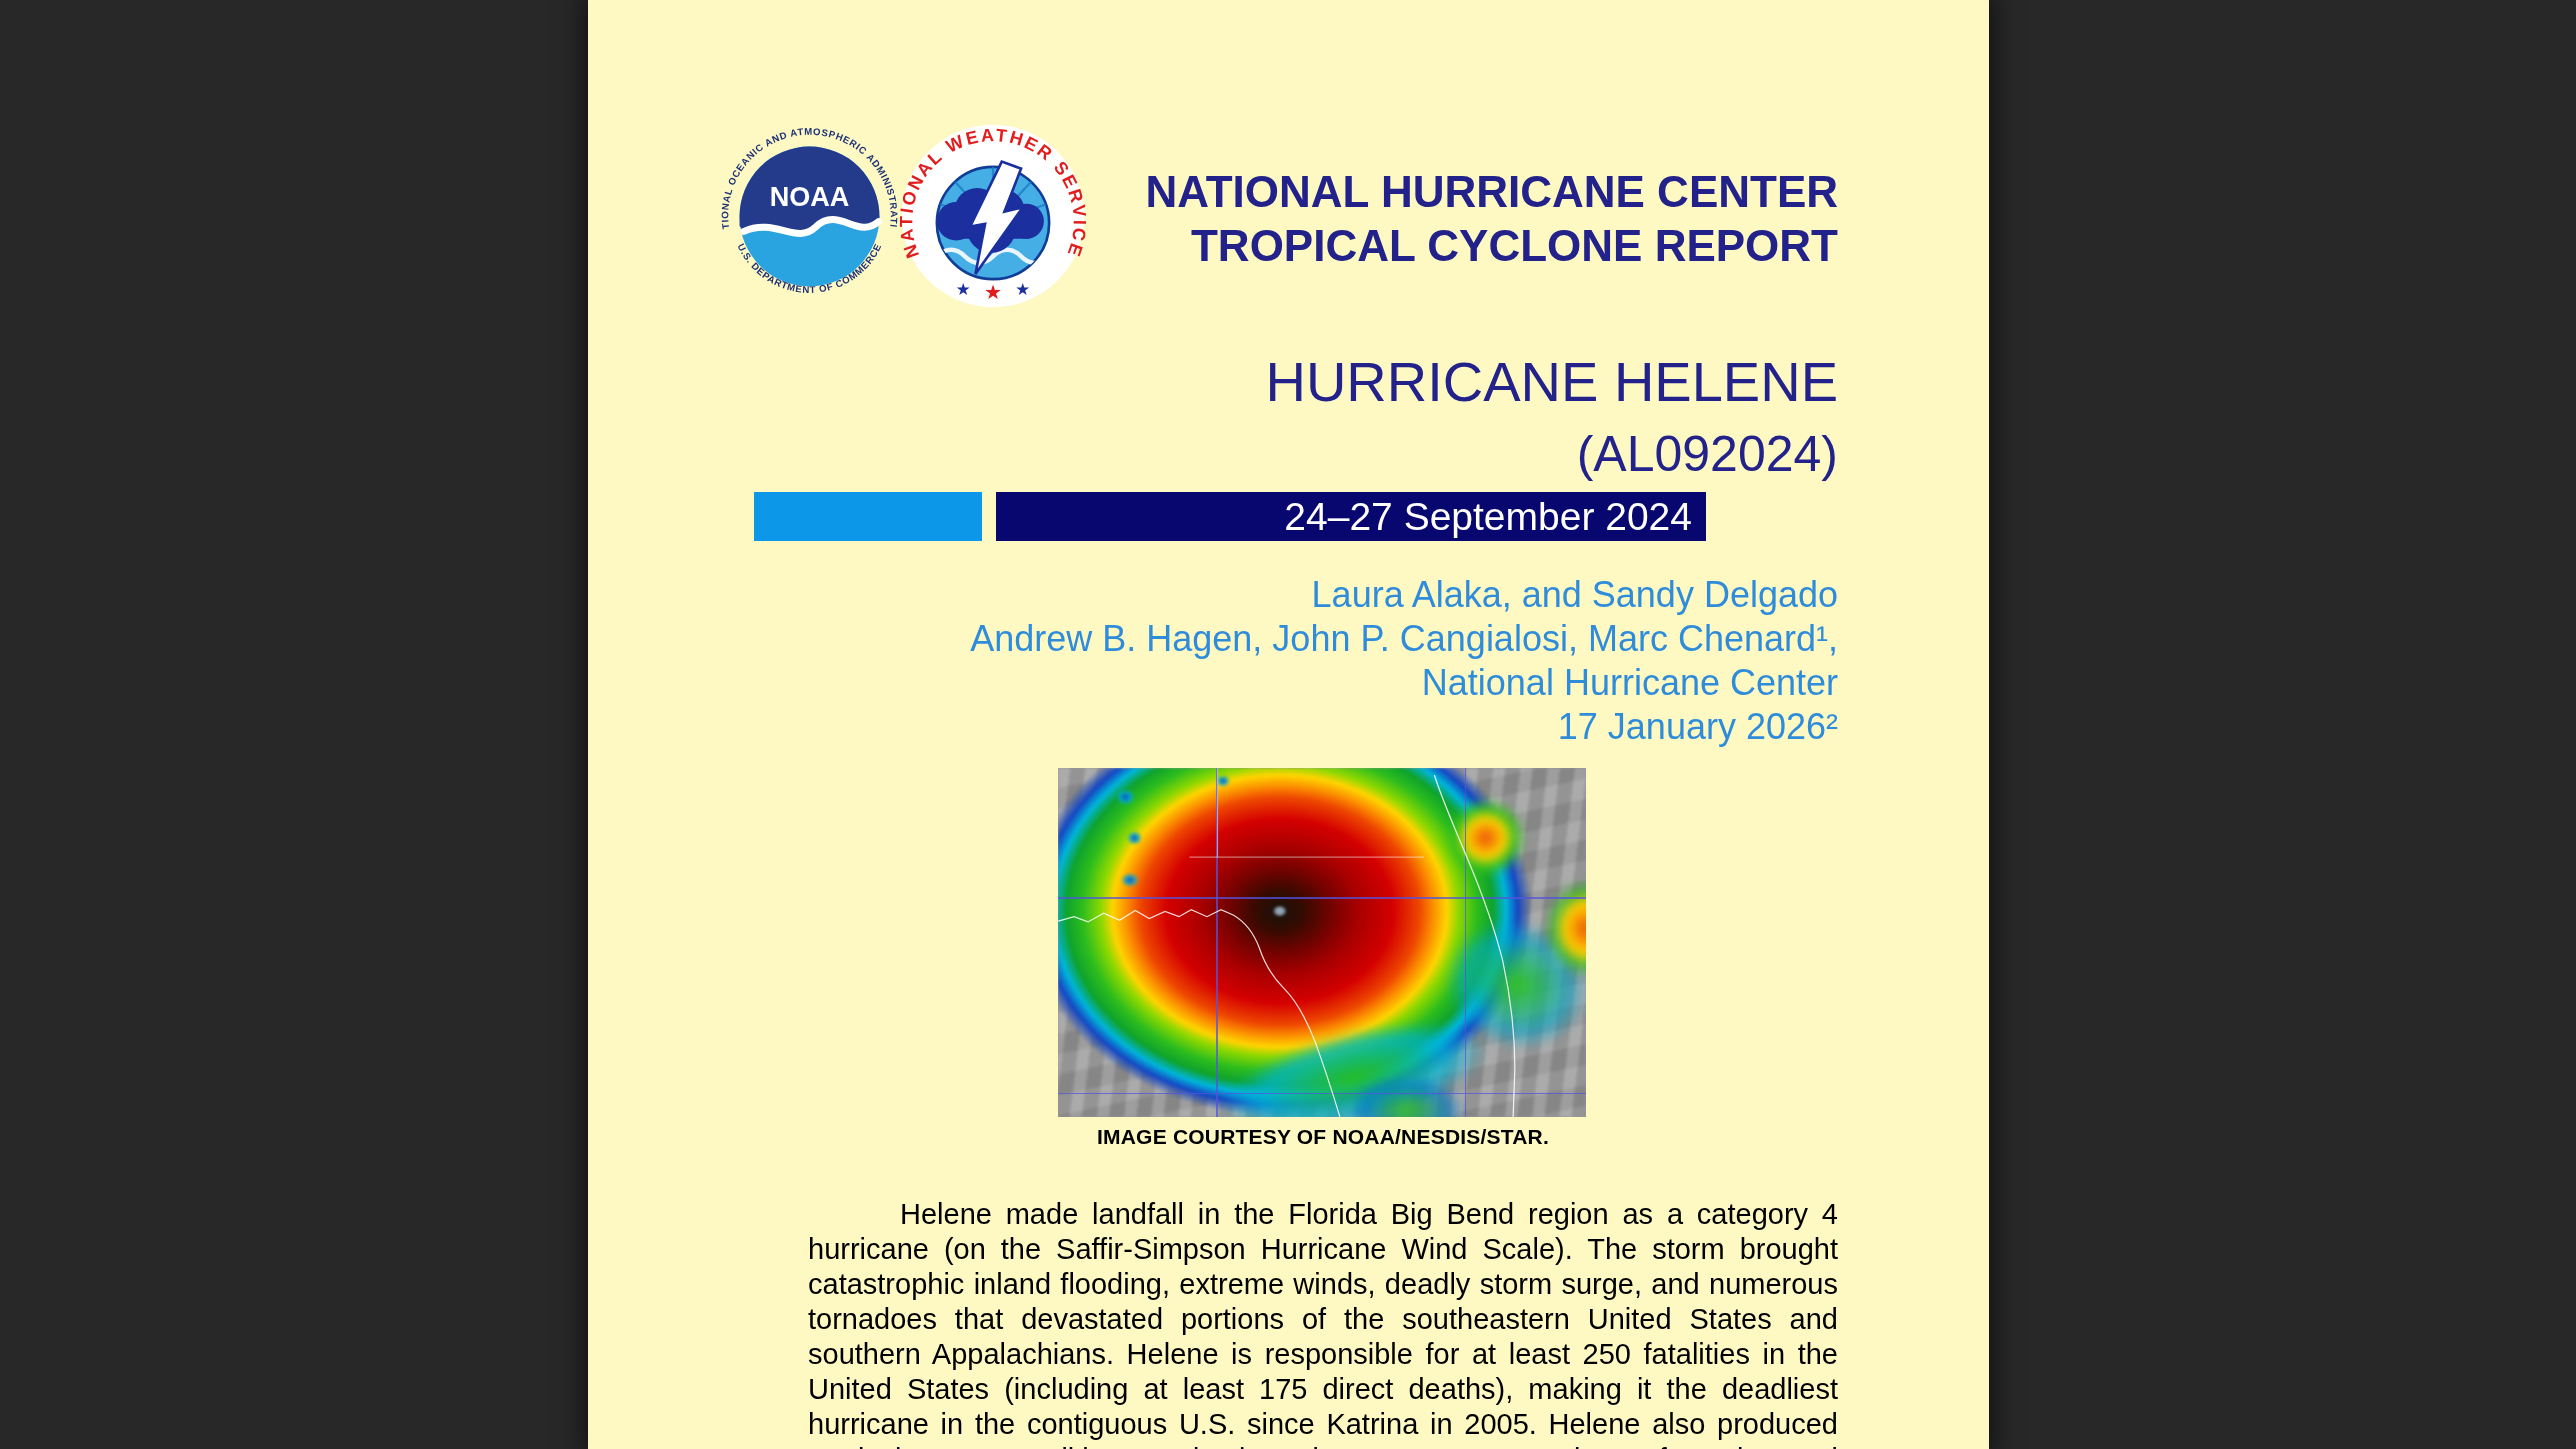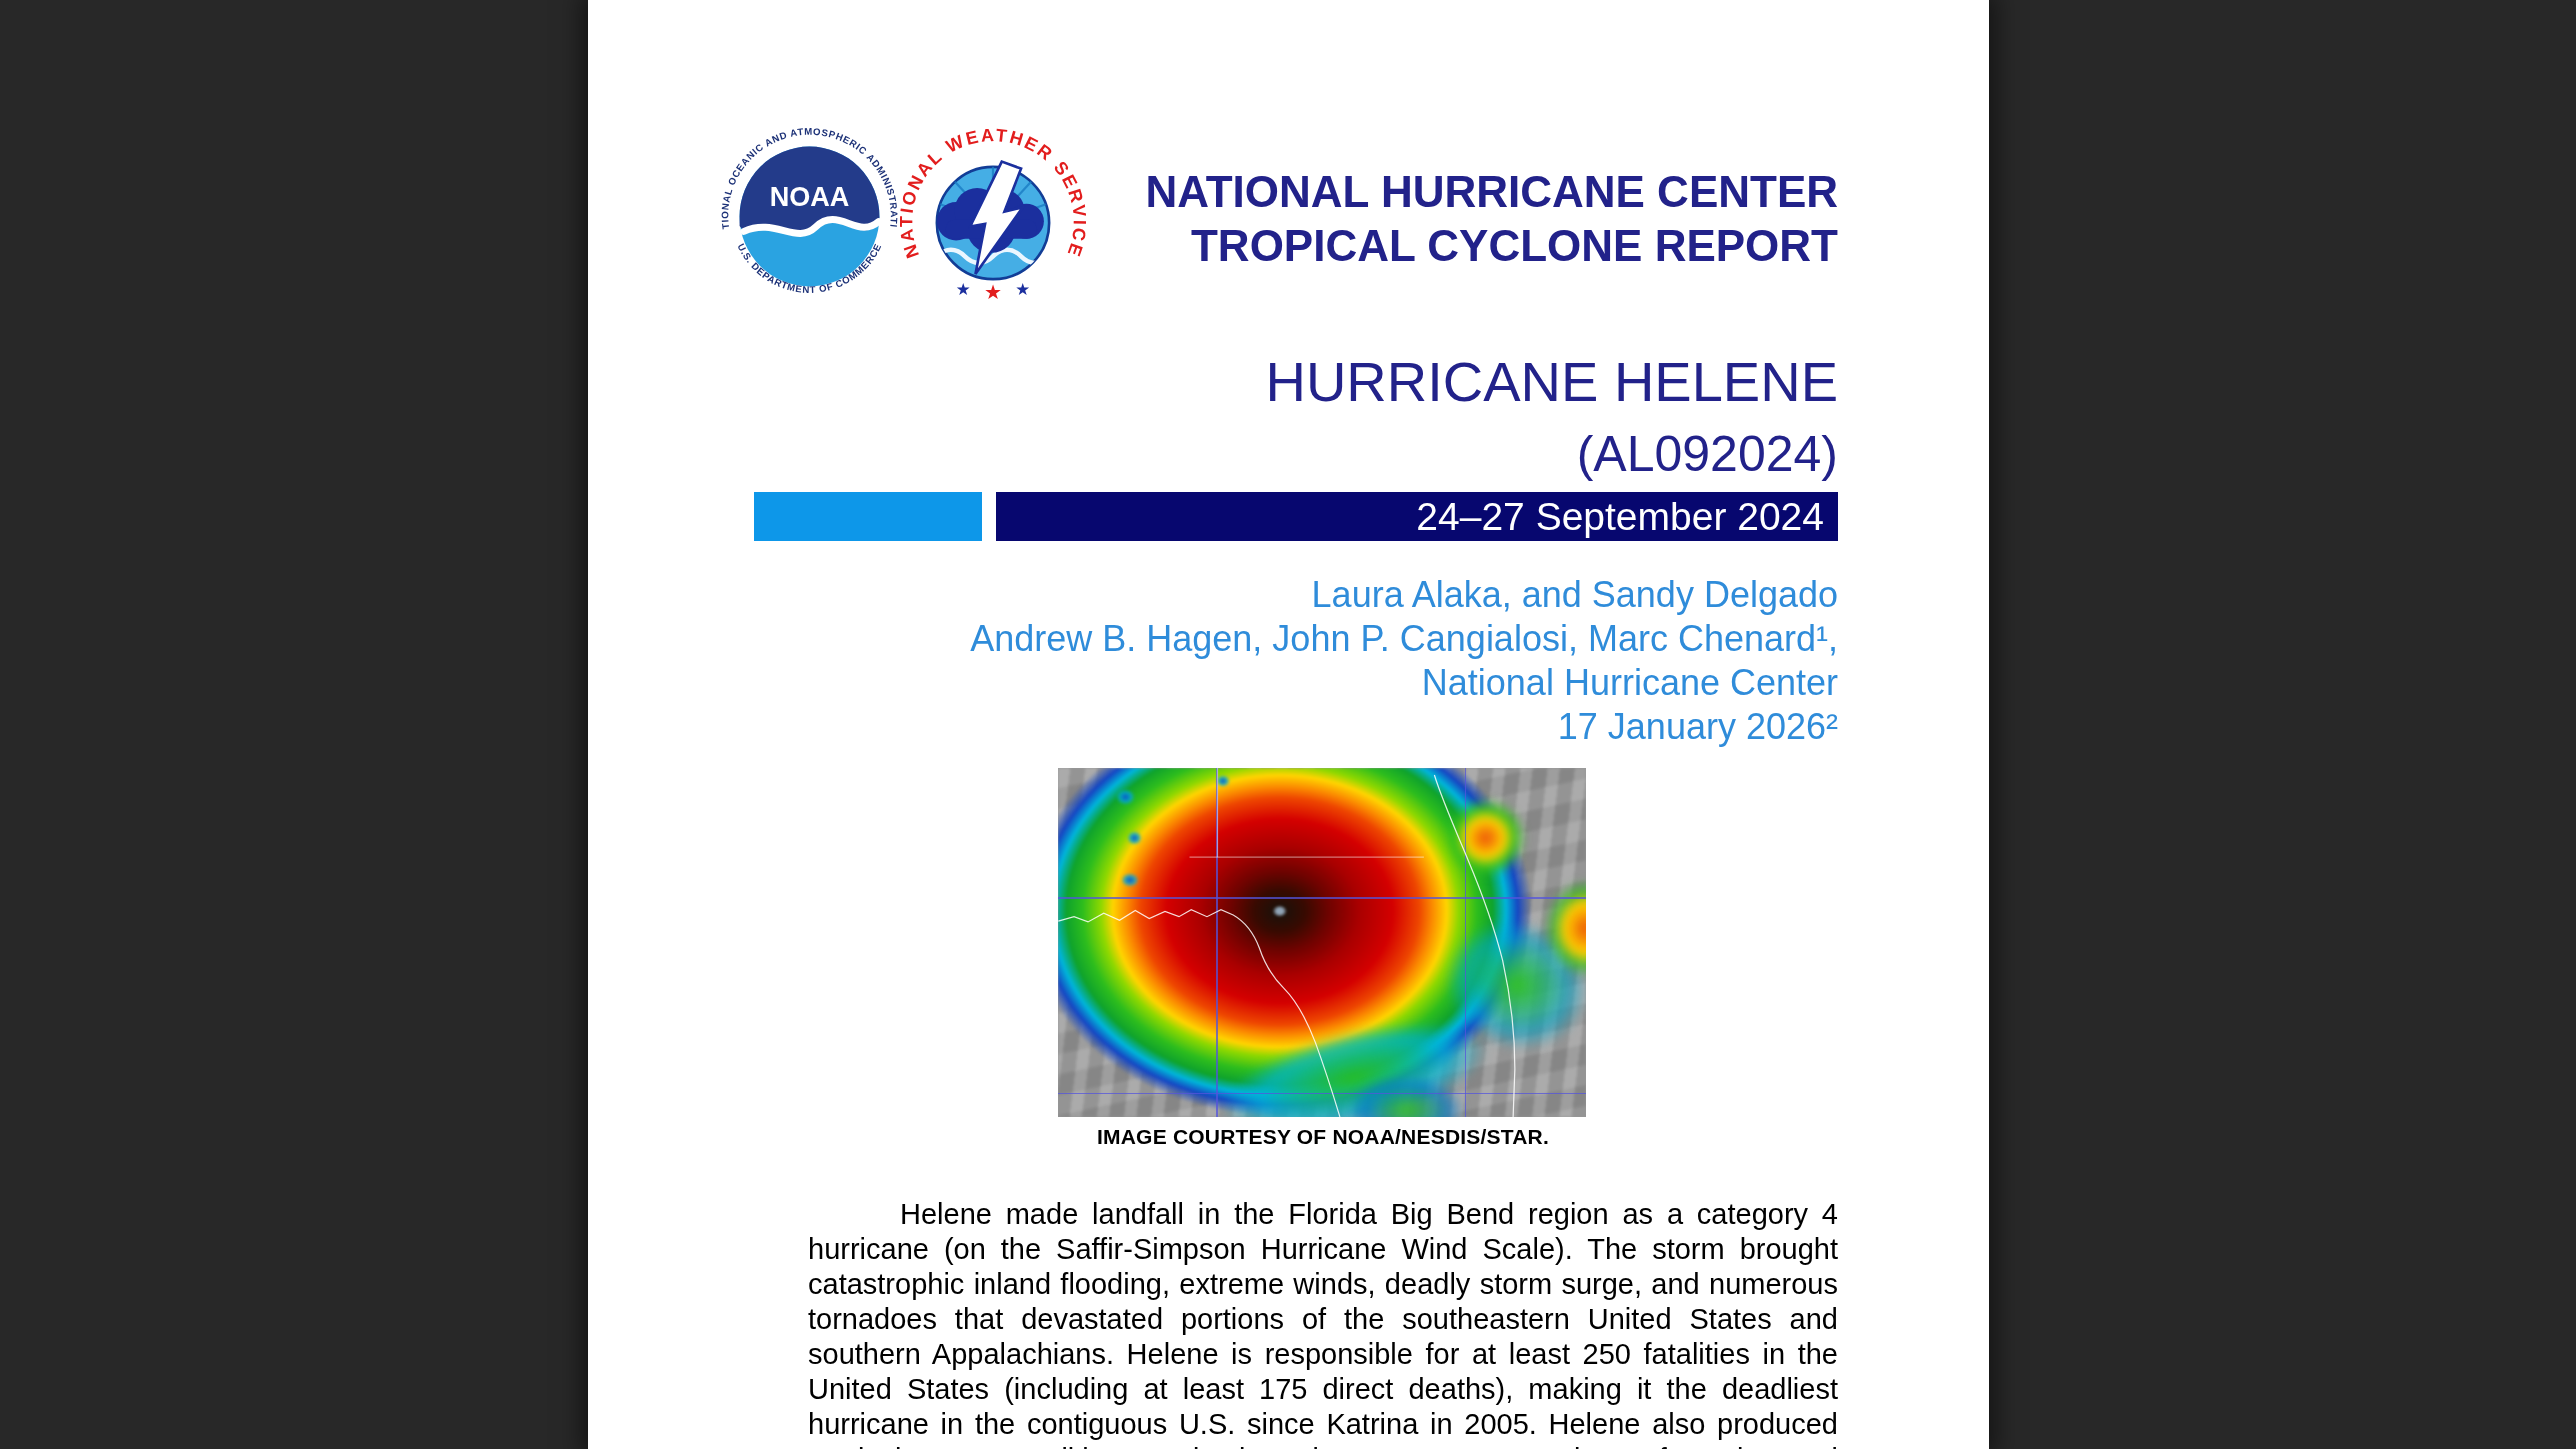--- a/index.html
+++ b/index.html
@@ -1,21 +1,21 @@
 <!DOCTYPE html>
 <html style="font-size:14px"><head>
 <meta charset="utf-8">
 <style>
   * { margin:0; padding:0; box-sizing:border-box; }
   html,body { width:2576px; height:1449px; overflow:hidden; }
   body { background:#282828; position:relative; font-family:"Liberation Sans", sans-serif; }
 
   .page {
     position:absolute; left:588px; top:0; width:1401px; height:1449px;
-    background:#ffffff; box-shadow:0 0 23px 7px rgba(0,0,0,0.5);
+    background:#fef9c3; box-shadow:0 0 23px 7px rgba(0,0,0,0.5);
   }
 
   
   .logo { position:absolute; }
   .logo-noaa { left:128px; top:123px; width:187px; height:187px; }
   .logo-nws  { left:312px; top:123px; width:186px; height:186px; }
 
   
   .masthead {
     position:absolute; left:220px; top:165px; width:1030px;
@@ -32,21 +32,21 @@
     position:absolute; left:220px; top:431px; width:1030px;
     text-align:right; color:#22228a; font-size:50px; line-height:47px;
   }
 
   
   .accent-bar {
     position:absolute; left:166px; top:492px; width:228px; height:49px;
     background:#0d97e9;
   }
   .date-bar {
-    position:absolute; left:408px; top:492px; width:842px; height:49px;
+    position:absolute; left:408px; top:492px; width:710px; height:49px;
     background:#07076f; color:#ffffff; font-size:39px; line-height:49px;
     text-align:right; padding-right:14px;
   }
 
   
   .authors {
     position:absolute; left:220px; top:573px; width:1030px;
     text-align:right; color:#2f8cda; font-size:36px; line-height:44px;
   }
 

